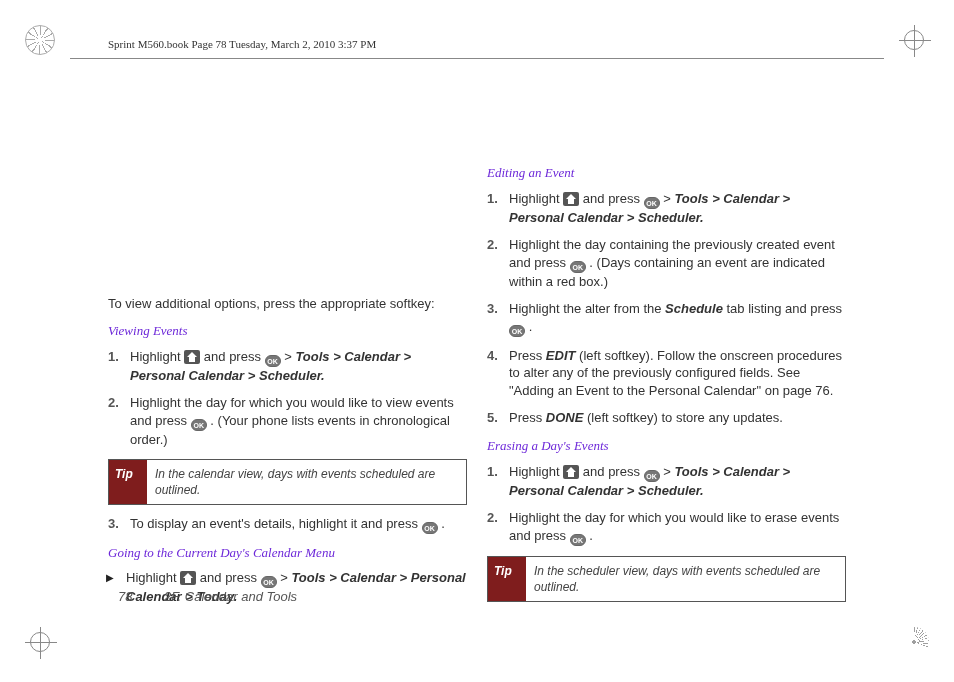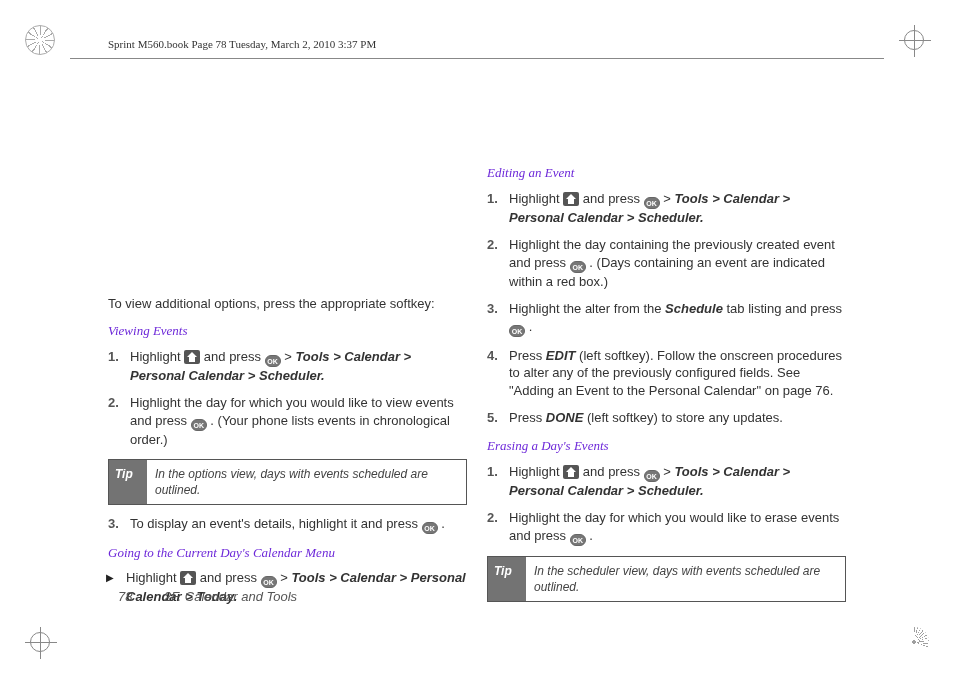--- a/index.html
+++ b/index.html
@@ -69,21 +69,21 @@
   .biold { font-weight:700; font-style:italic; font-family: Arial, sans-serif;}
   .ipath { font-style:italic; }
   .home-icon, .ok-icon { display:inline-block; vertical-align:-3px; }
   .home-icon { width:16px; height:14px; background:#555; border-radius:2px; position:relative; }
   .home-icon::before { content:""; position:absolute; top:2px; left:3px; width:0; height:0; border-left:5px solid transparent; border-right:5px solid transparent; border-bottom:5px solid #fff;}
   .home-icon::after { content:""; position:absolute; bottom:2px; left:5px; width:6px; height:5px; background:#fff;}
   .ok-icon { width:16px; height:12px; border:1px solid #666; border-radius:7px; background:#777; color:#fff; font-size:7px; line-height:12px; text-align:center; font-weight:700;}
   .ok-icon::after{ content:"OK"; }
 
   .tipbox { border:1px solid #555; display:flex; margin:10px 0; }
-  .tipbox .tlab { background:#737373; color:#fff; font-style:italic; font-weight:700; padding:6px 8px 6px 6px; font-size:12px; min-width:38px;}
+  .tipbox .tlab { background:#7f1d1d; color:#fff; font-style:italic; font-weight:700; padding:6px 8px 6px 6px; font-size:12px; min-width:38px;}
   .tipbox .tbody { font-style:italic; padding:6px 8px; font-size:12px; color:#444; flex:1;}
 
   .footer { position:absolute; left:118px; bottom:78px; font-size:13px; }
   .footer .pn { font-style:italic; color:#555; margin-right:28px;}
   .footer .sec { font-style:italic; color:#555;}
 </style>
 </head>
 <body>
 
 <div class="crop-tl">
@@ -118,21 +118,21 @@
         <span class="ipath biold">Tools &gt; Calendar &gt; Personal Calendar &gt; Scheduler.</span>
       </li>
       <li>
         <span>Highlight the day for which you would like to view events and press </span>
         <span class="ok-icon"></span>
         <span>. (Your phone lists events in chronological order.)</span>
       </li>
     </ol>
     <div class="tipbox">
       <div class="tlab">Tip</div>
-      <div class="tbody">In the options view, days with events scheduled are outlined.</div>
+      <div class="tbody">In the calendar view, days with events scheduled are outlined.</div>
     </div>
     <ol class="num" start="3" style="counter-reset:item 2;">
       <li>
         <span>To display an event's details, highlight it and press </span>
         <span class="ok-icon"></span>
         <span>.</span>
       </li>
     </ol>
 
     <div class="h2">Going to the Current Day's Calendar Menu</div>

